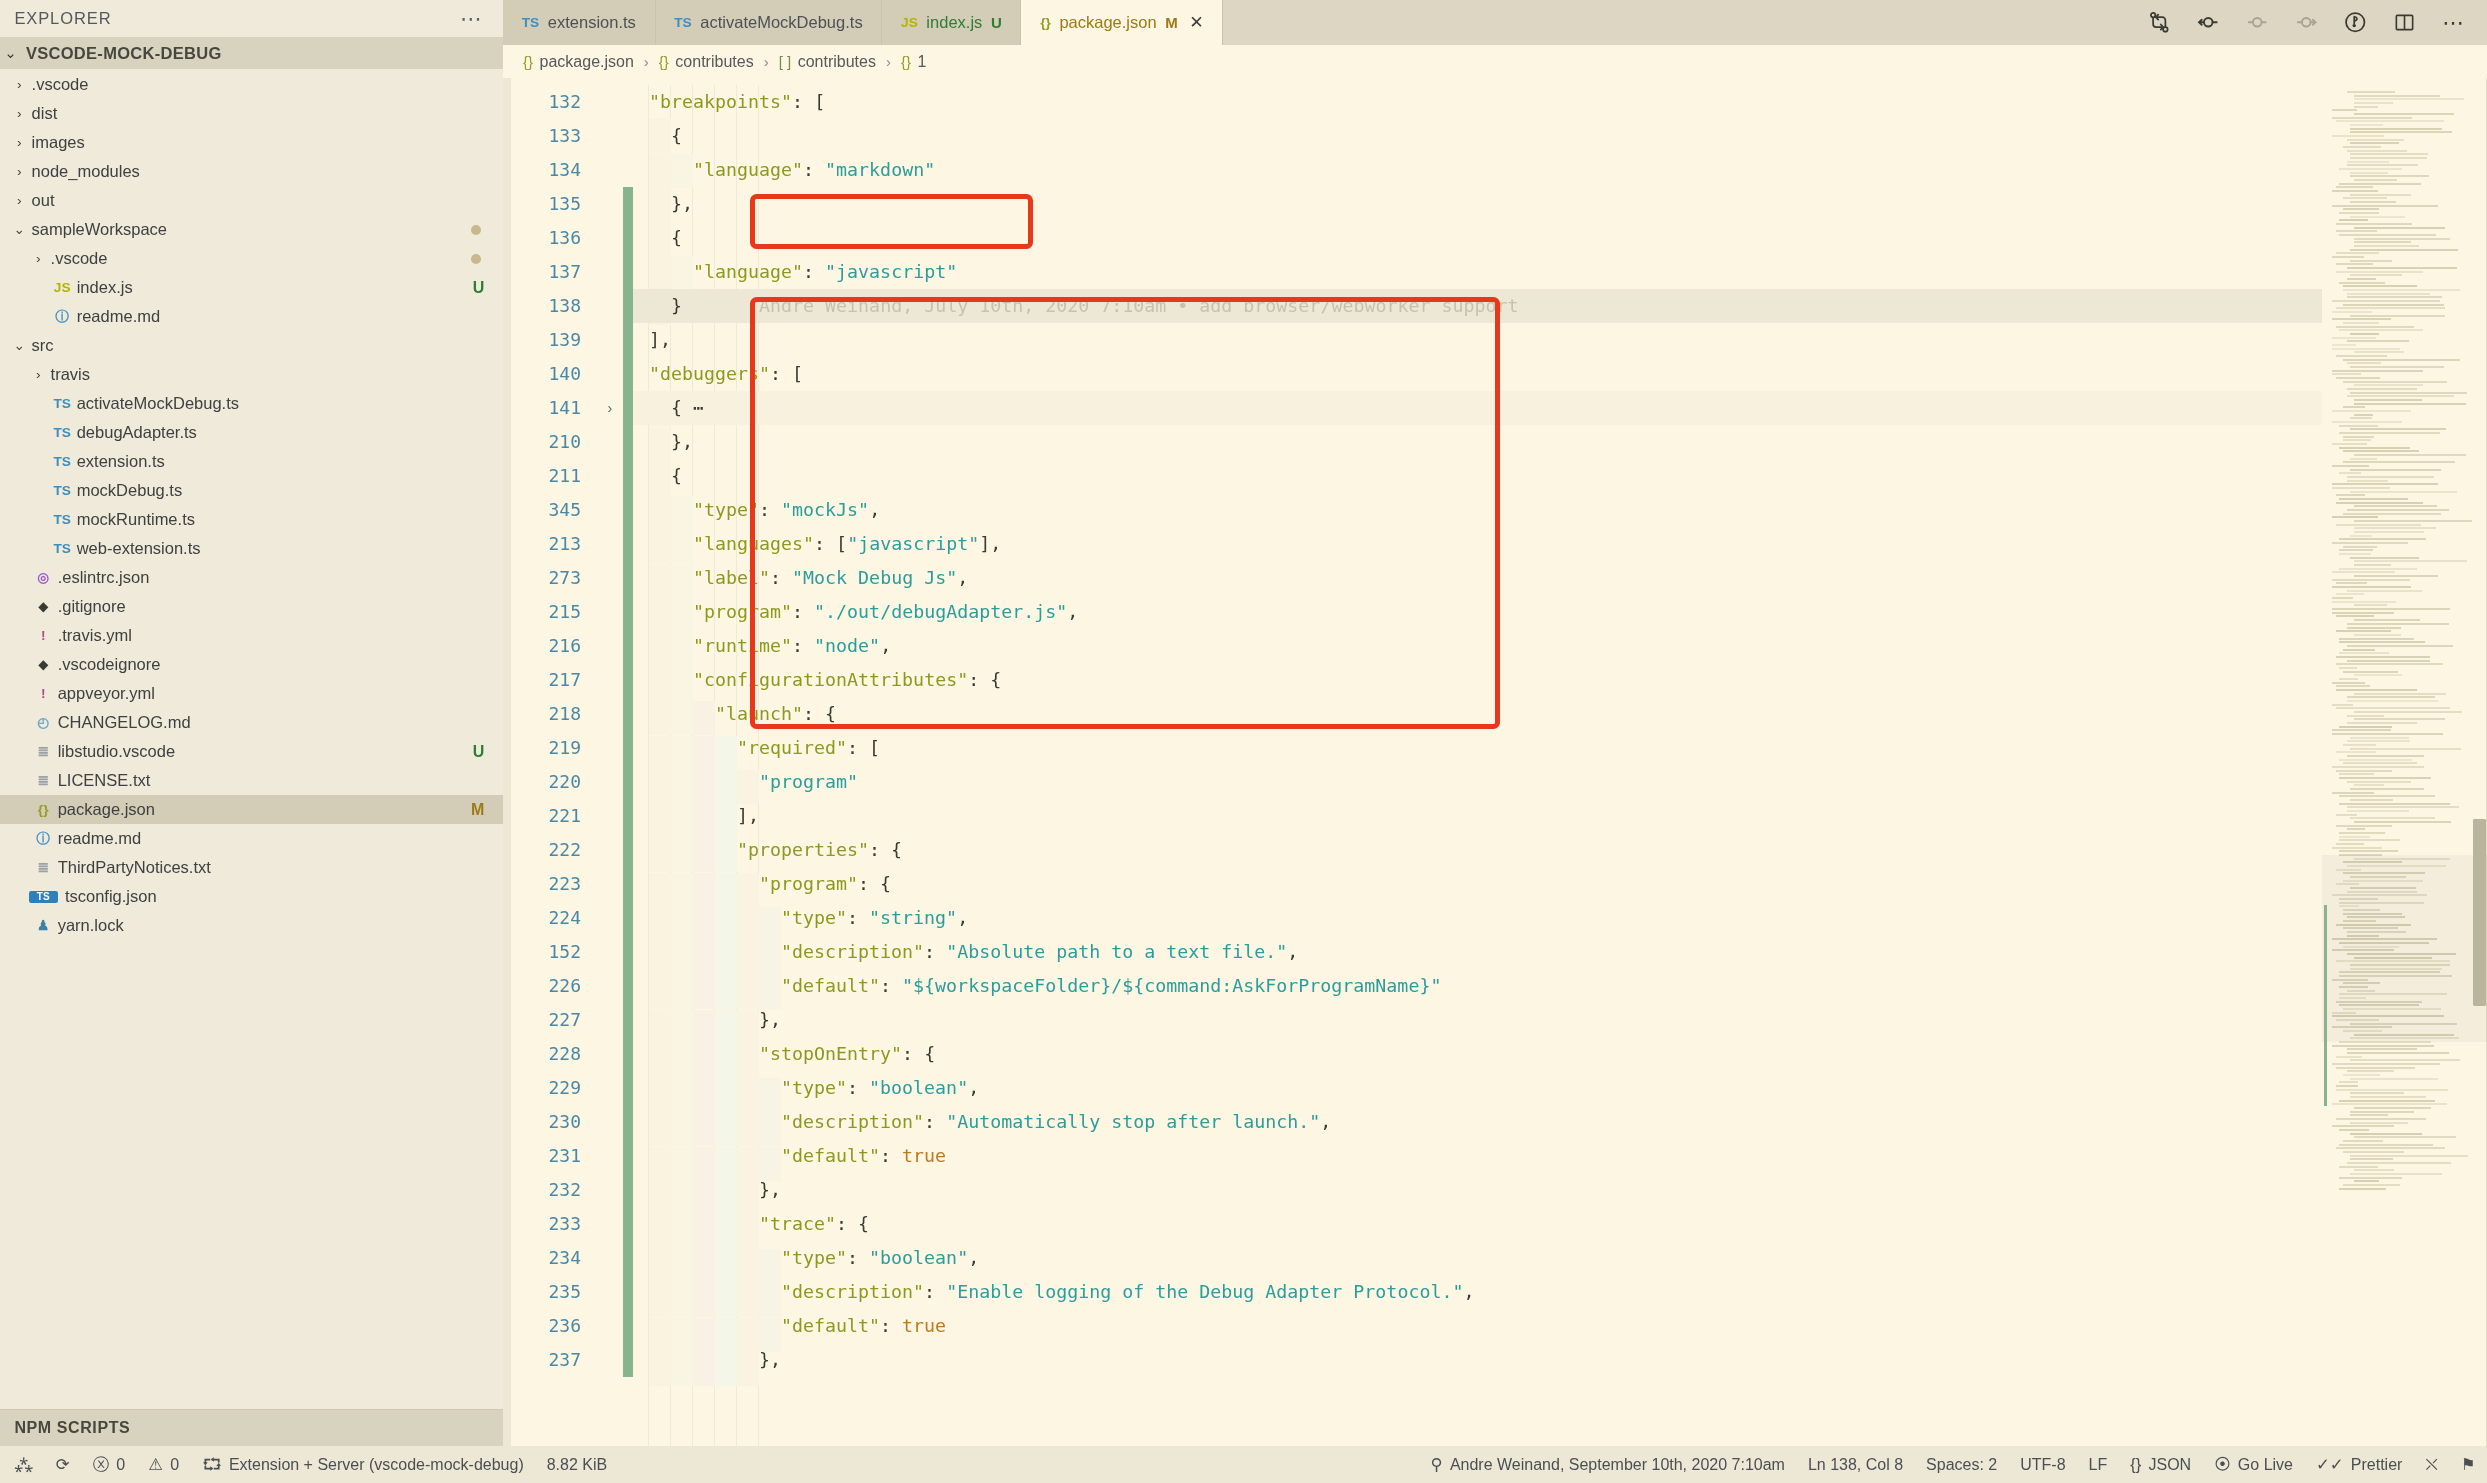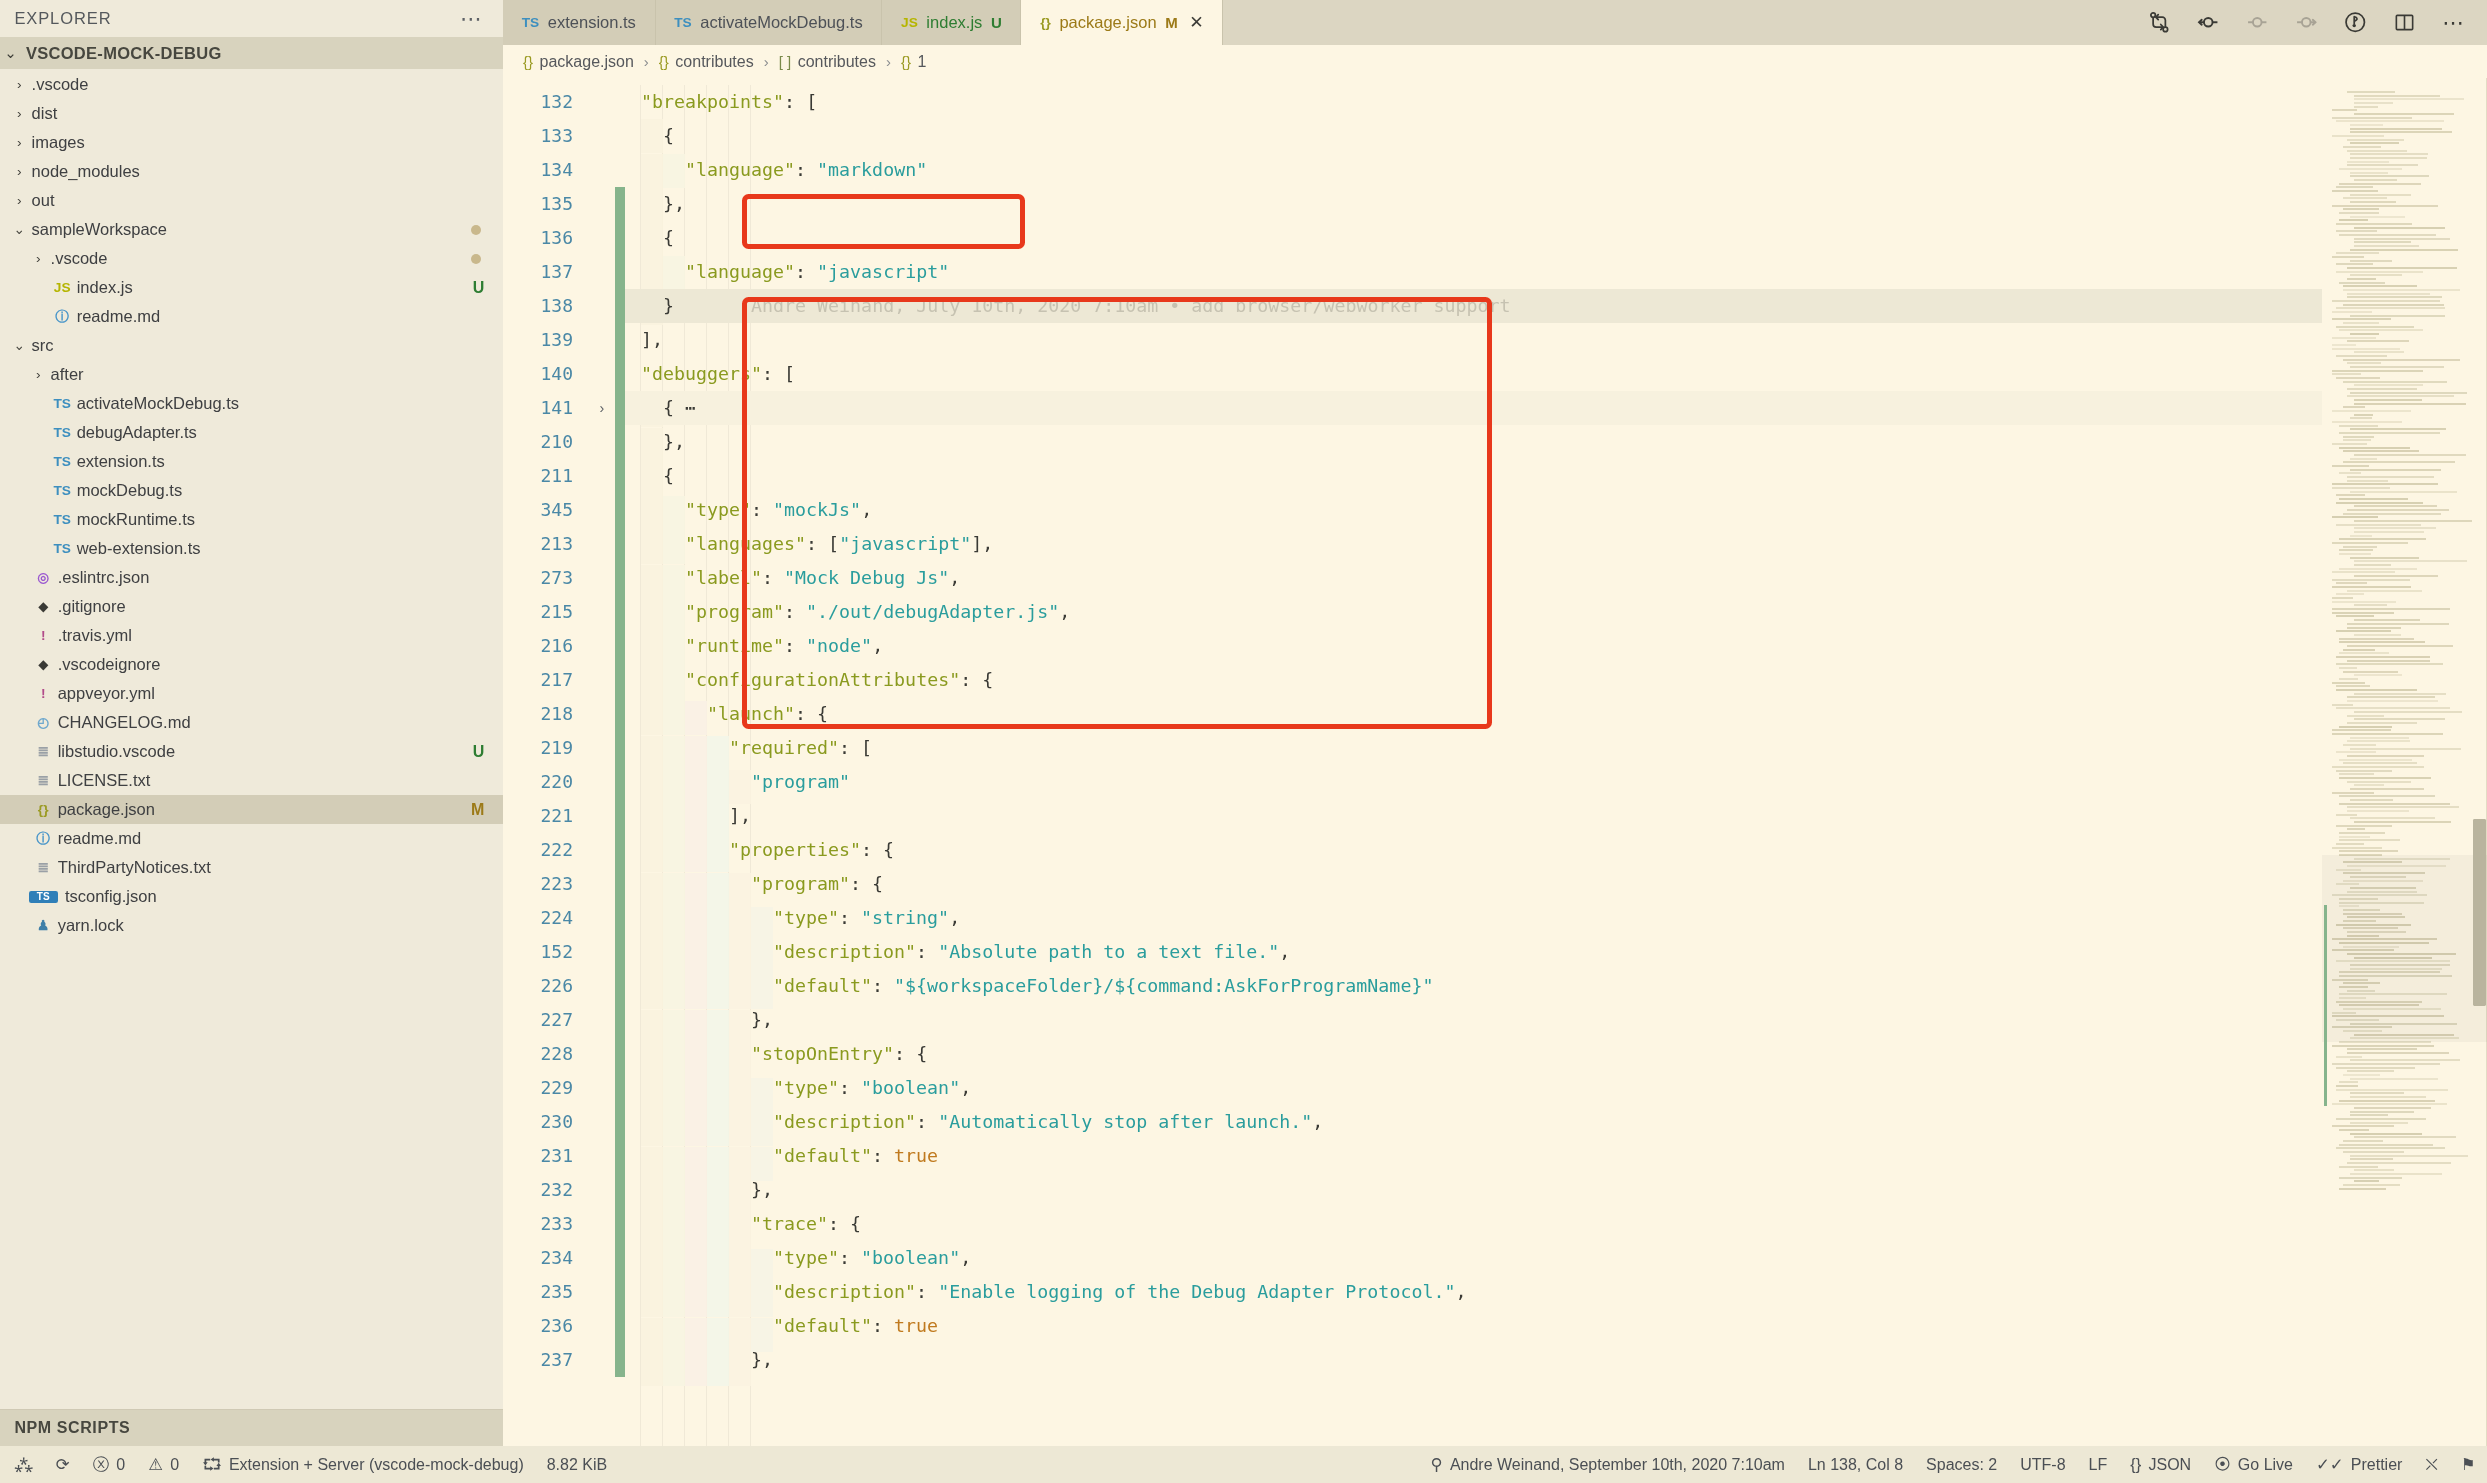--- a/index.html
+++ b/index.html
@@ -109,21 +109,21 @@
   .breadcrumbs {
     height: 33px; flex: 0 0 33px; background: #FDF6E3;
     display: flex; align-items: center; padding-left: 20px; gap: 0;
   }
   .bc { display: flex; align-items: center; gap: 6.5px; font-size: 16px; color: #56585c; }
   .bc .bcic { color: #9a9a22; font-size: 15px; }
   .bc .bcic.br { color: #7a8a4a; }
   .bc-sep { padding: 0 10px; color: #8a8d90; font-size: 15px; }
 
   
-  .editor { flex: 1; position: relative; background: #FDF6E3; display: flex; min-height: 0; overflow: hidden; }
+  .editor { flex: 1; position: relative; background: #FDF6E3; display: flex; min-height: 0; overflow: hidden; margin-left: 8px; }
   .gutter {
     width: 86px; flex: 0 0 86px; background: #FDF6E3;
     padding-top: 7.2px; text-align: right;
   }
   .gutter .ln {
     height: 34px; line-height: 34px; font-family: "DejaVu Sans Mono", monospace;
     font-size: 18px; color: #4a88a6; padding-right: 16px;
   }
   .fold-col { width: 26px; flex: 0 0 26px; padding-top: 7.2px; }
   .fold-col .fc { height: 34px; line-height: 34px; text-align: center; font-size: 14.4px; color: #5d6166; }
@@ -247,21 +247,21 @@
             <span class="flabel">readme.md</span>
           </div>
           <div class="row" style="padding-left: 10px;">
             <span class="twisty">⌄</span>
             <span class="ficon" style="width: 2.9px; flex-basis: 2.9px;"></span>
             <span class="flabel">src</span>
           </div>
           <div class="row" style="padding-left: 29px;">
             <span class="twisty">›</span>
             <span class="ficon" style="width: 2.9px; flex-basis: 2.9px;"></span>
-            <span class="flabel">after</span>
+            <span class="flabel">travis</span>
           </div>
           <div class="row" style="padding-left: 29px;">
             <span class="twisty"></span>
             <span class="ficon ts-ic">TS</span>
             <span class="flabel">activateMockDebug.ts</span>
           </div>
           <div class="row" style="padding-left: 29px;">
             <span class="twisty"></span>
             <span class="ficon ts-ic">TS</span>
             <span class="flabel">debugAdapter.ts</span>

